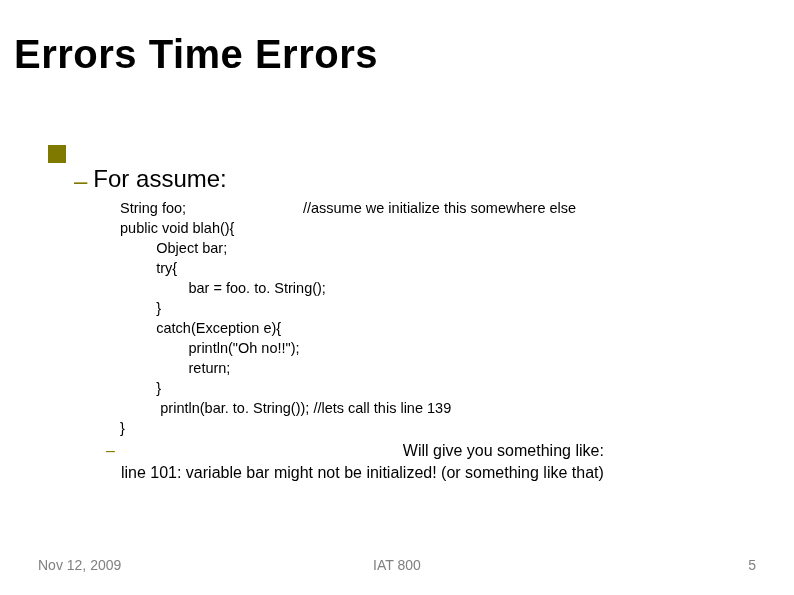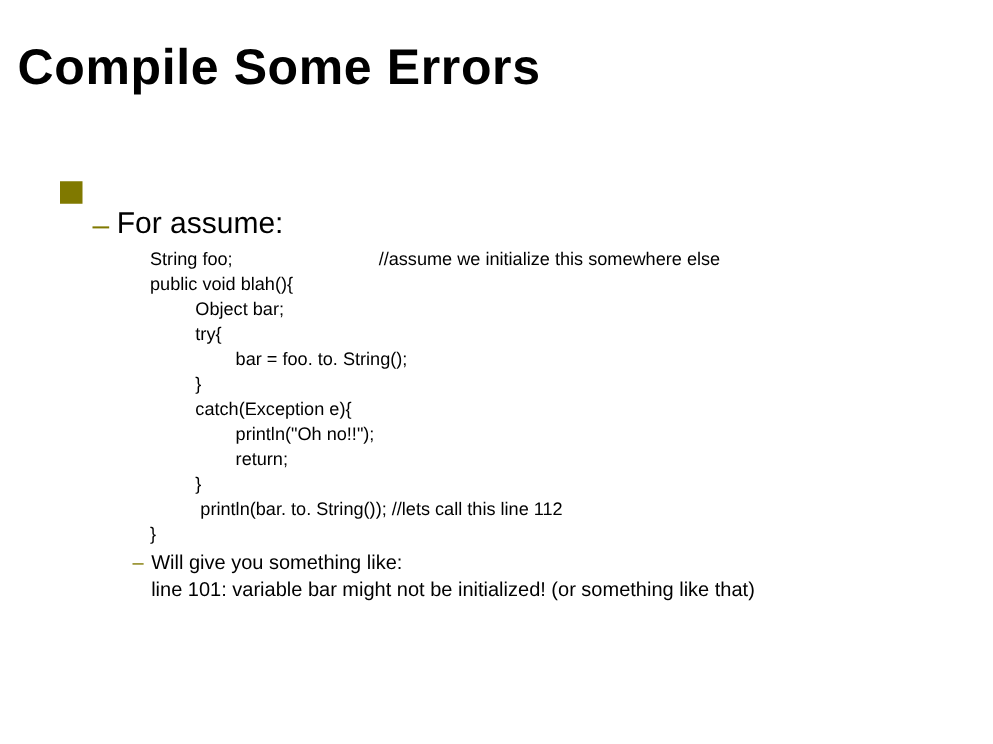--- a/index.html
+++ b/index.html
@@ -99,21 +99,21 @@
     color: #808080;
   }
   .footer-left { flex: 1; text-align: left; }
   .footer-center { flex: 1; text-align: center; }
   .footer-right { flex: 1; text-align: right; }
 </style>
 </head>
 <body>
 
 <div class="slide">
-  <h1 class="title">Compile Some Errors</h1>
+  <h1 class="title">Errors Time Errors</h1>
 
   <div class="content">
     <div class="bullet-row">
       <div class="square-bullet"></div>
     </div>
 
     <div class="sub-bullet-row">
       <div class="dash">–</div>
       <div class="sub-bullet-text">For assume:</div>
     </div>
@@ -121,23 +121,28 @@
     <div class="code-block" style="white-space: pre;">String foo;                             //assume we initialize this somewhere else
 public void blah(){
          Object bar;
          try{
                  bar = foo. to. String();
          }
          catch(Exception e){
                  println("Oh no!!");
                  return;
          }
-          println(bar. to. String()); //lets call this line 112
+          println(bar. to. String()); //lets call this line 139
 }</div>
 
     <div class="sub-bullet-row-2">
       <div class="dash-small">–</div>
-      <div class="sub-bullet-text-2" style="white-space: pre-line;">Will give you something like:
+      <div class="sub-bullet-text-2" style="white-space: pre-line; text-align: right;">Will give you something like:
 line 101:  variable bar might not be initialized! (or something like that)</div>
     </div>
   </div>
 
+  <div class="footer">
+    <div class="footer-left">Nov 12, 2009</div>
+    <div class="footer-center">IAT 800</div>
+    <div class="footer-right">5</div>
+  </div>
 </div>
 
 </body></html>

